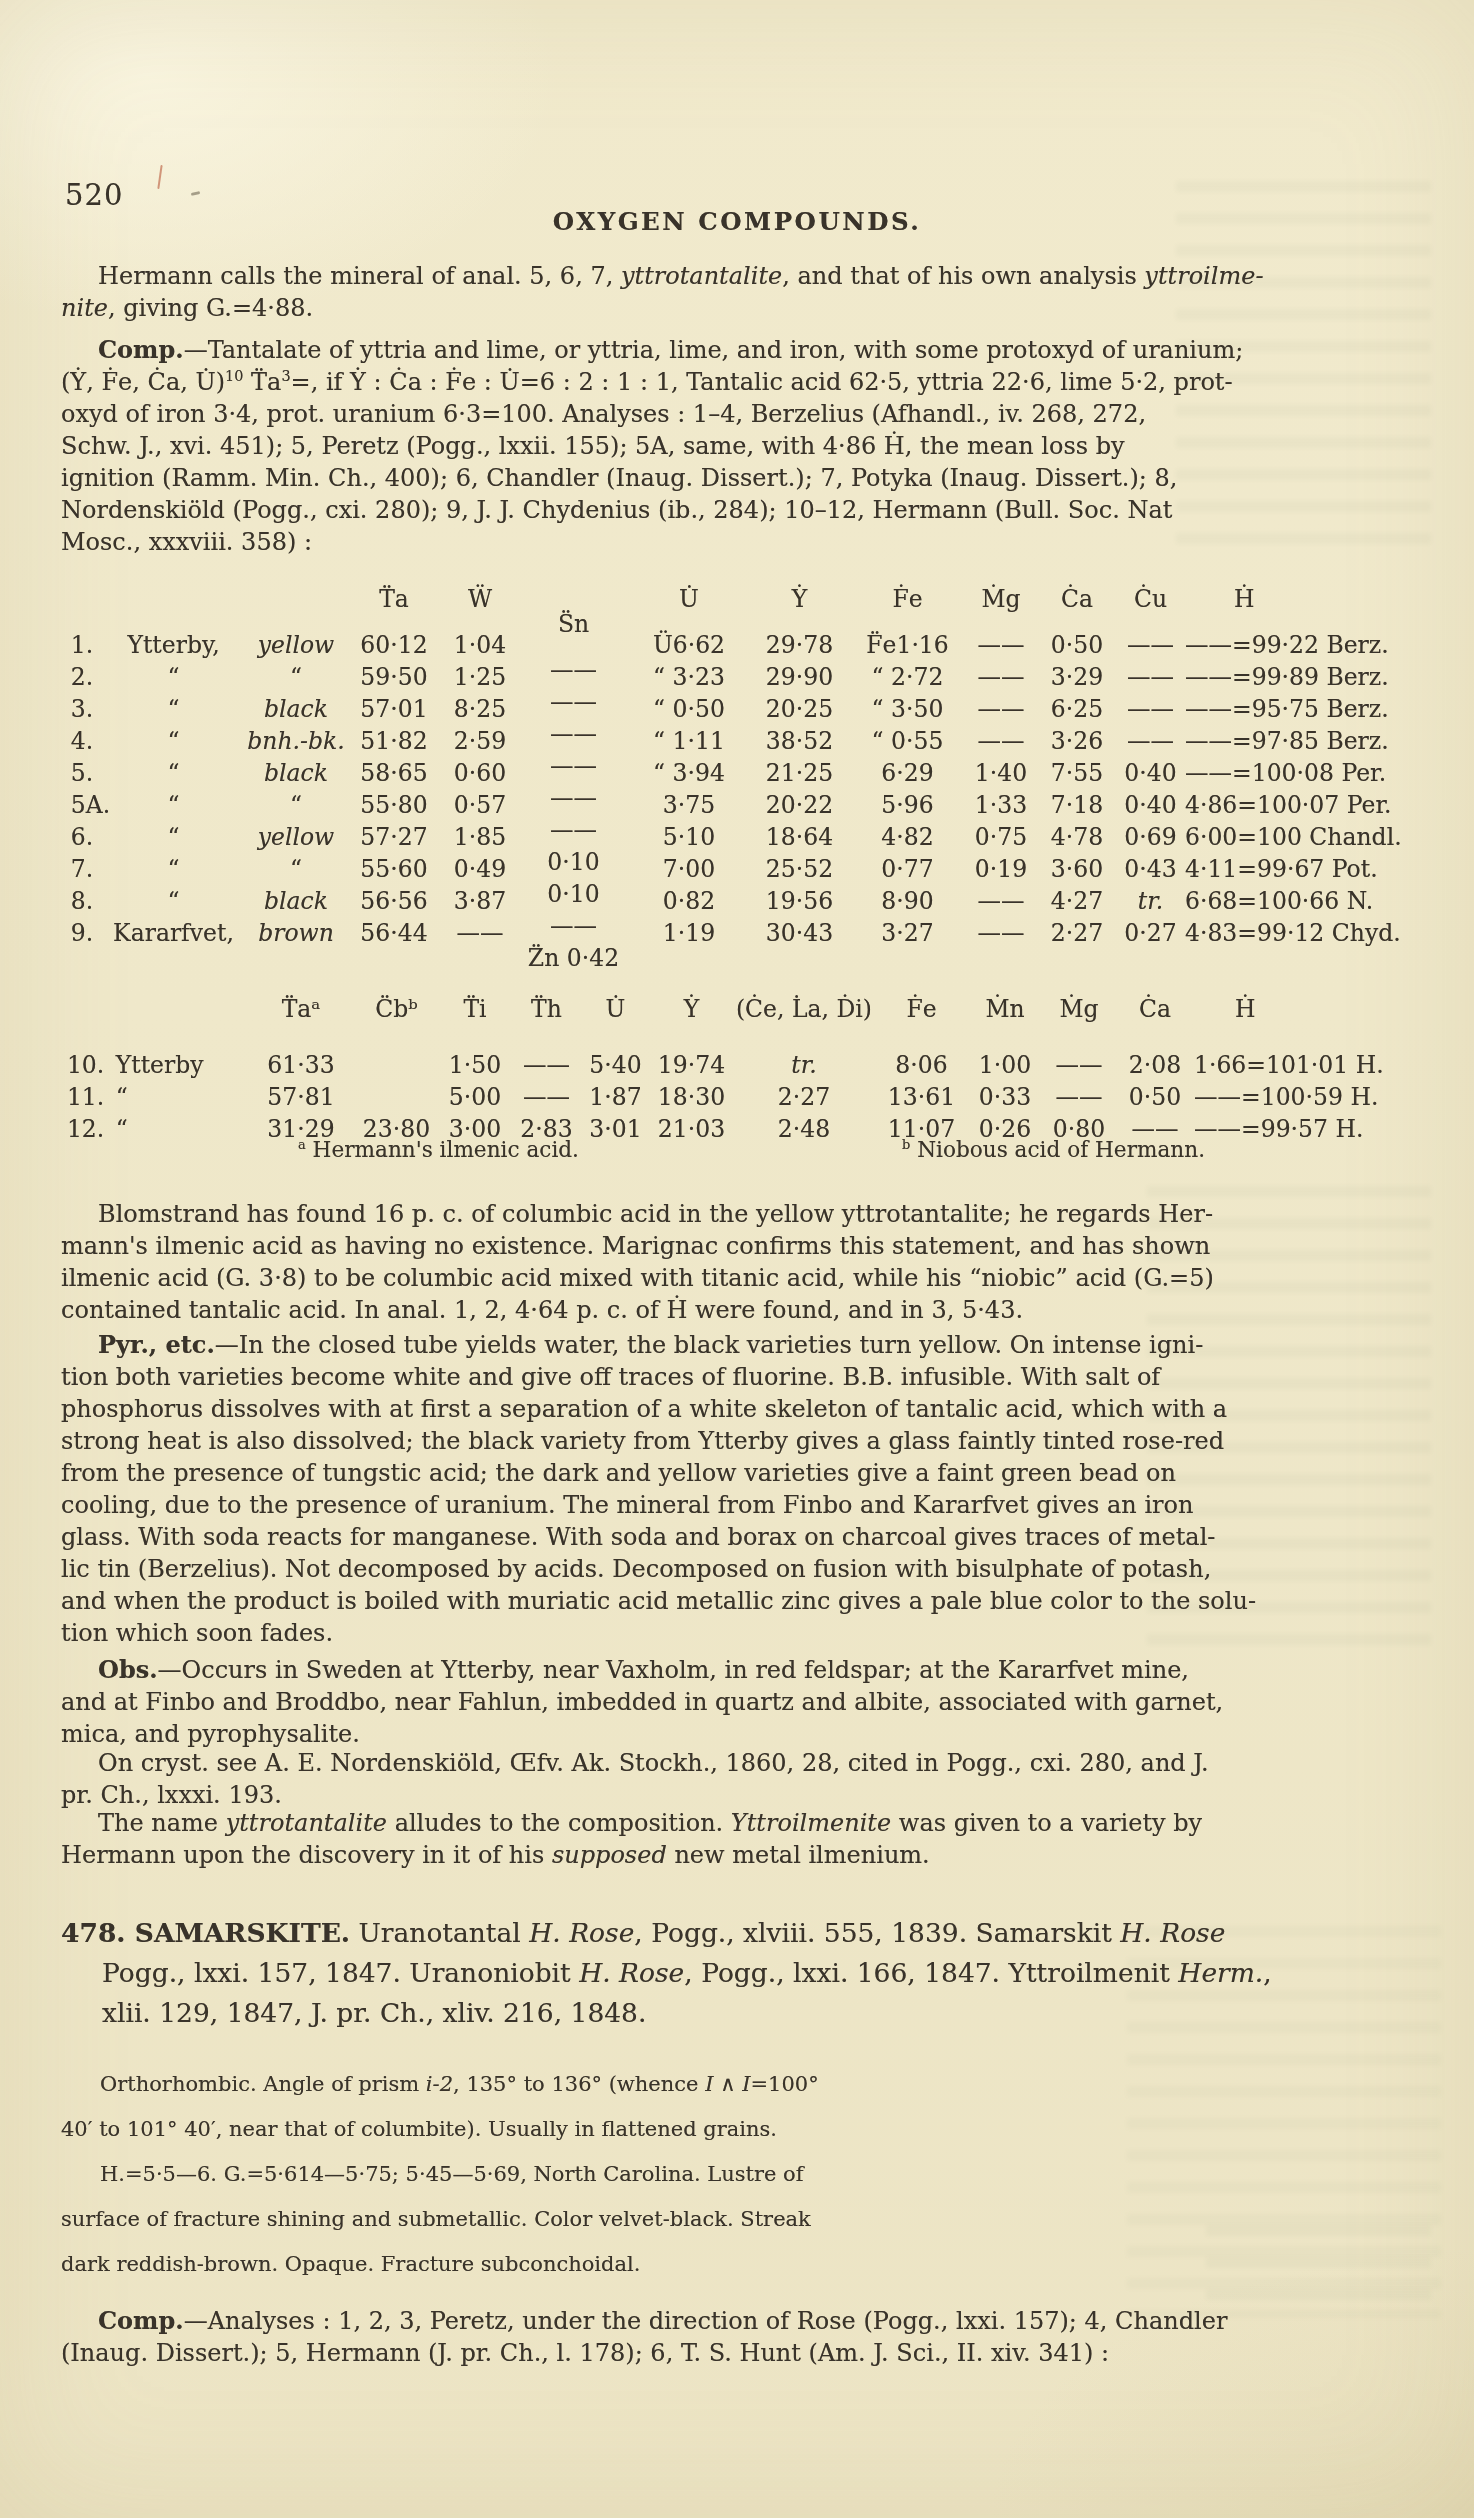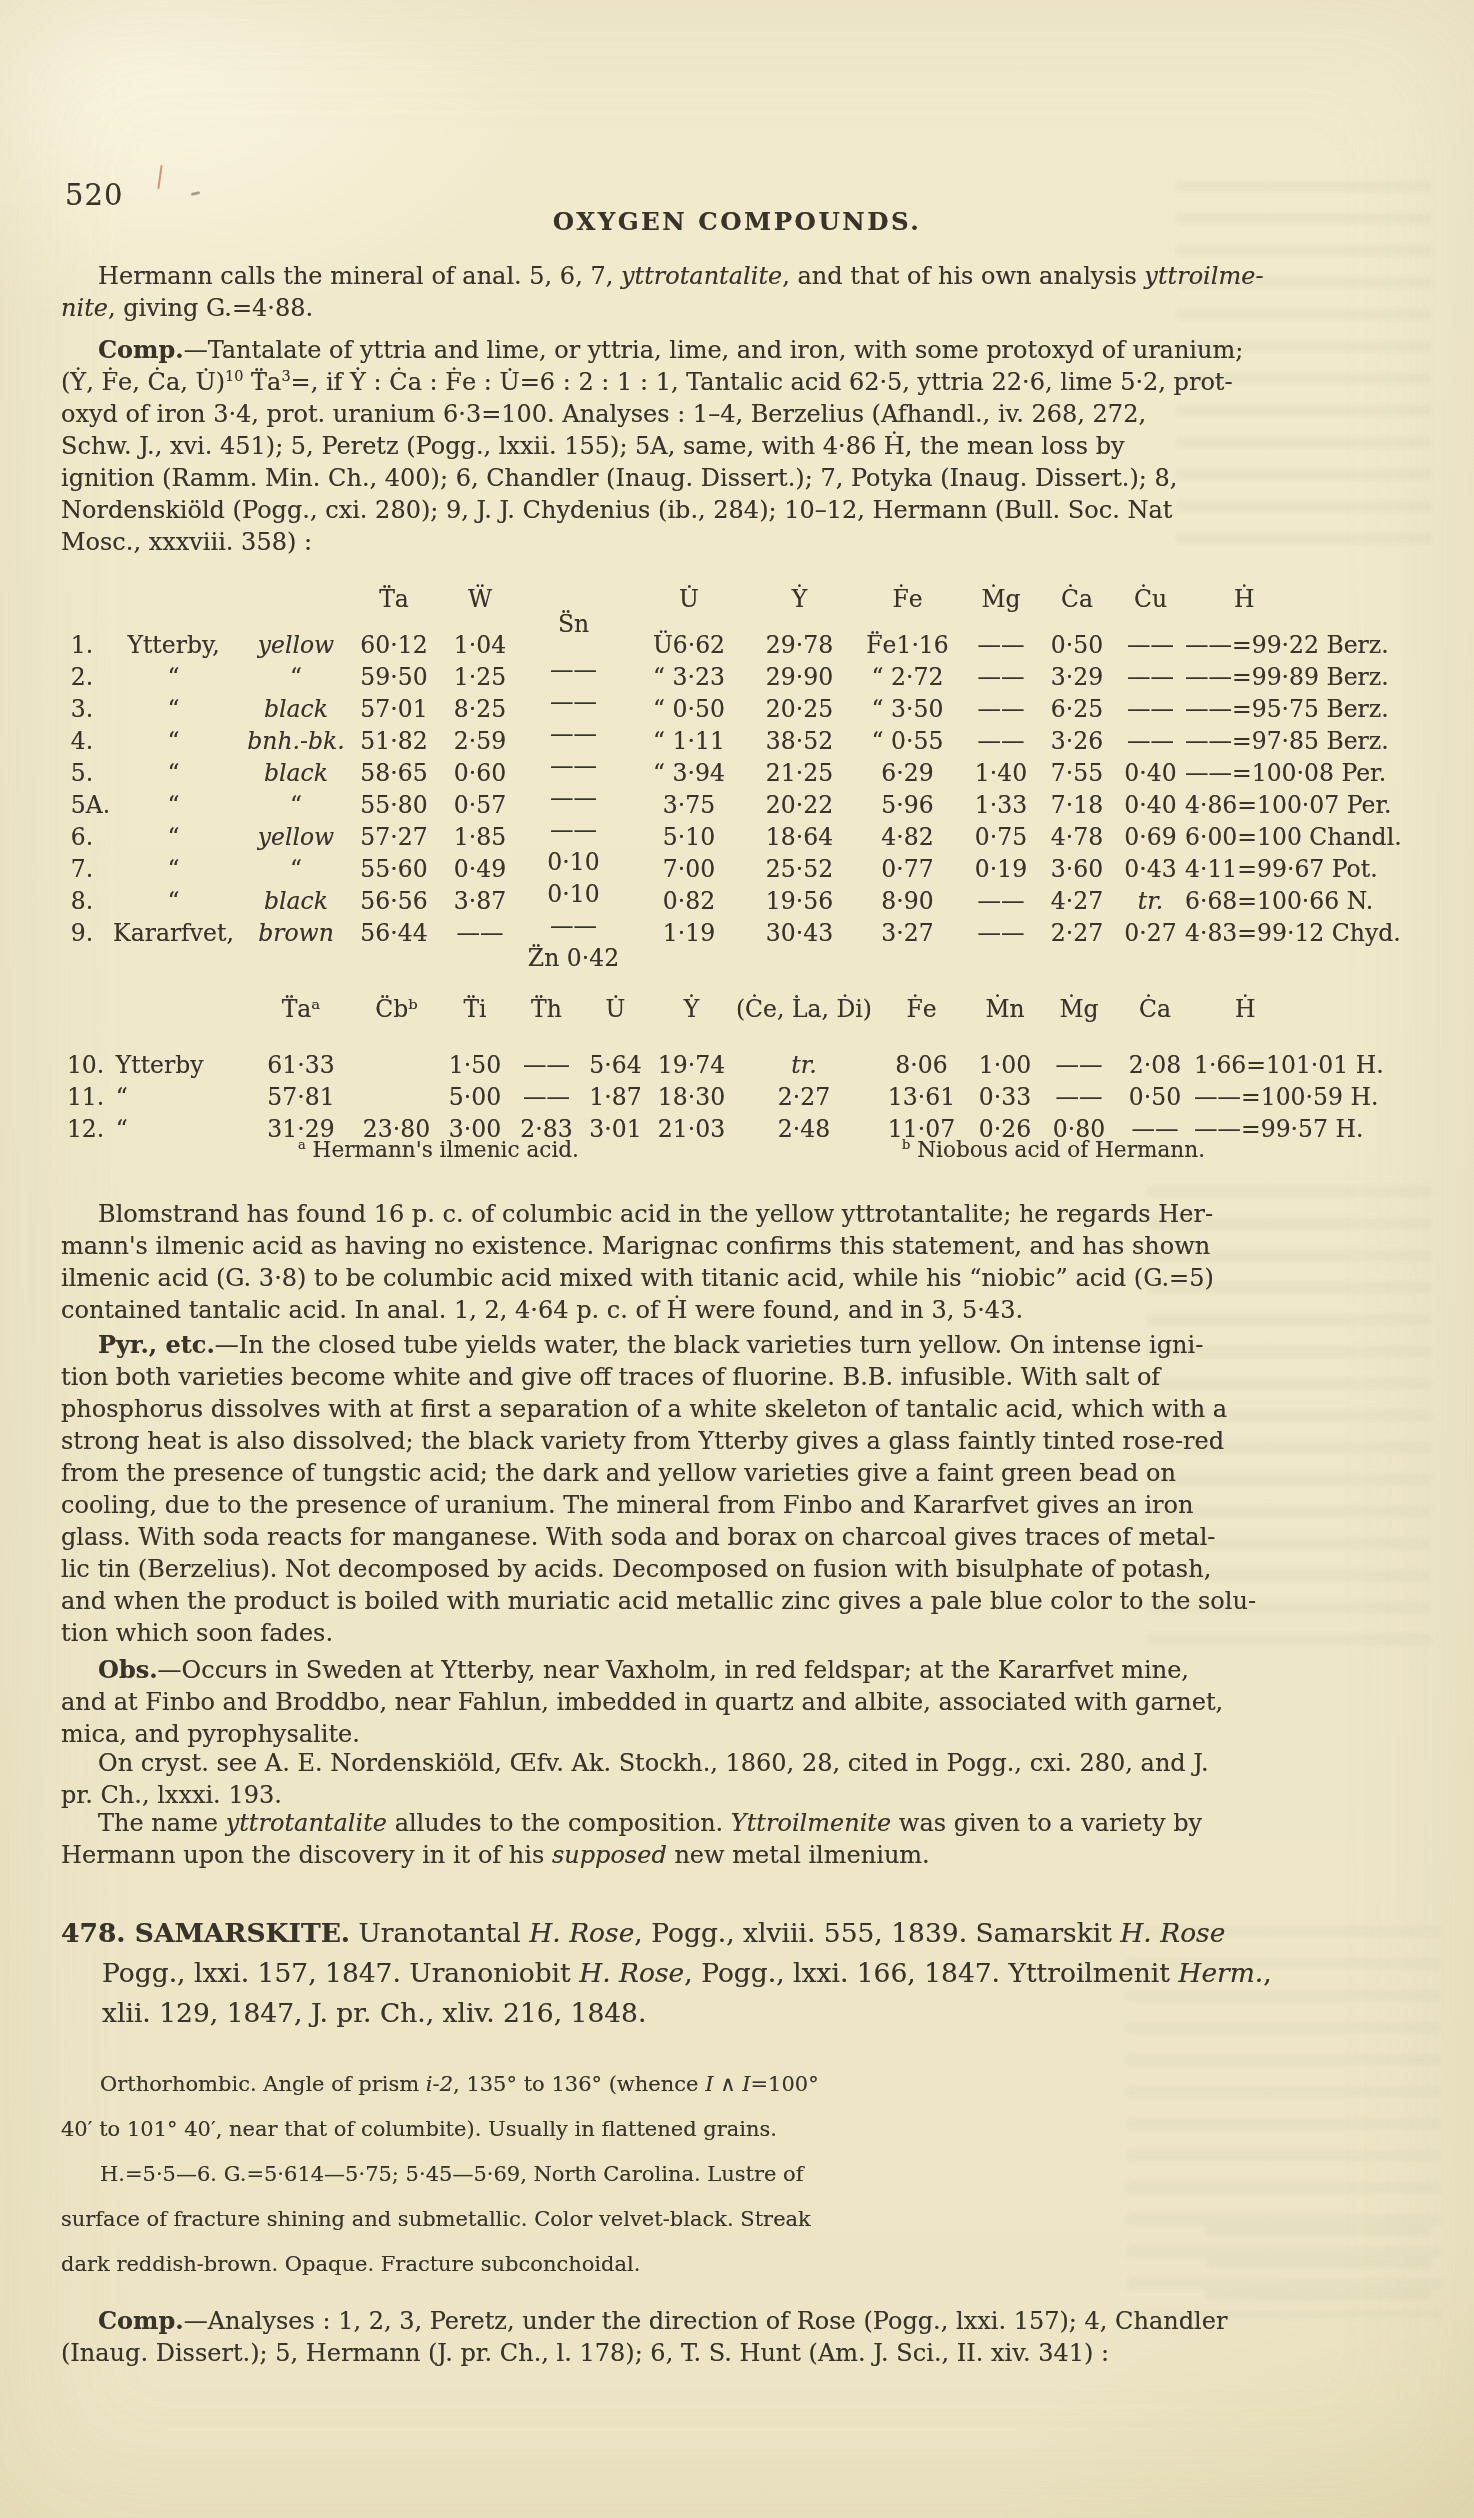--- a/index.html
+++ b/index.html
@@ -312,21 +312,21 @@
         <span class="cell c12">Ċa</span>
         <span class="cell c13">Ḣ</span>
       </div>
       <div class="trow drow">
         <span class="cell c0">10.</span>
         <span class="cell c1">Ytterby</span>
         <span class="cell c2">61·33</span>
         <span class="cell c3"></span>
         <span class="cell c4">1·50</span>
         <span class="cell c5">——</span>
-        <span class="cell c6">5·64</span>
+        <span class="cell c6">5·40</span>
         <span class="cell c7">19·74</span>
         <span class="cell c8 it">tr.</span>
         <span class="cell c9">8·06</span>
         <span class="cell c10">1·00</span>
         <span class="cell c11">——</span>
         <span class="cell c12">2·08</span>
         <span class="cell c13">1·66=101·01 H.</span>
       </div>
       <div class="trow drow">
         <span class="cell c0">11.</span>

